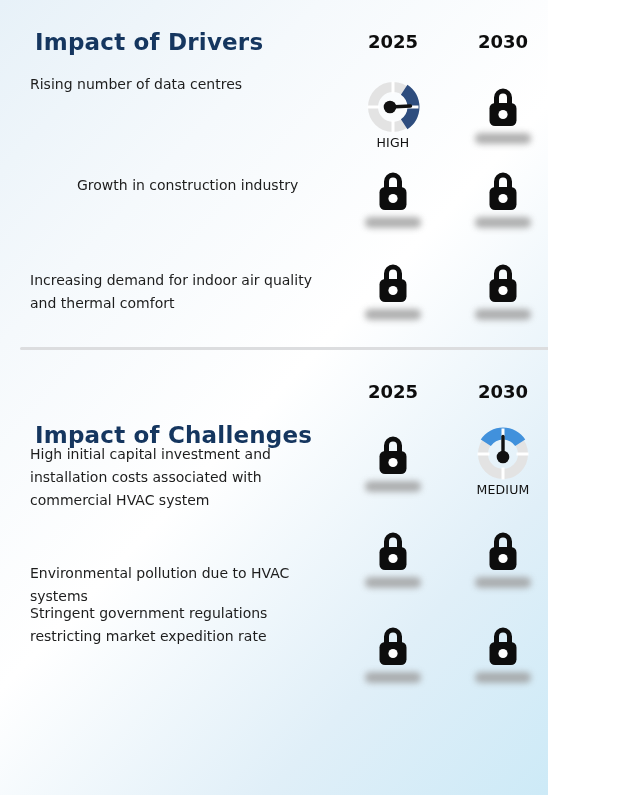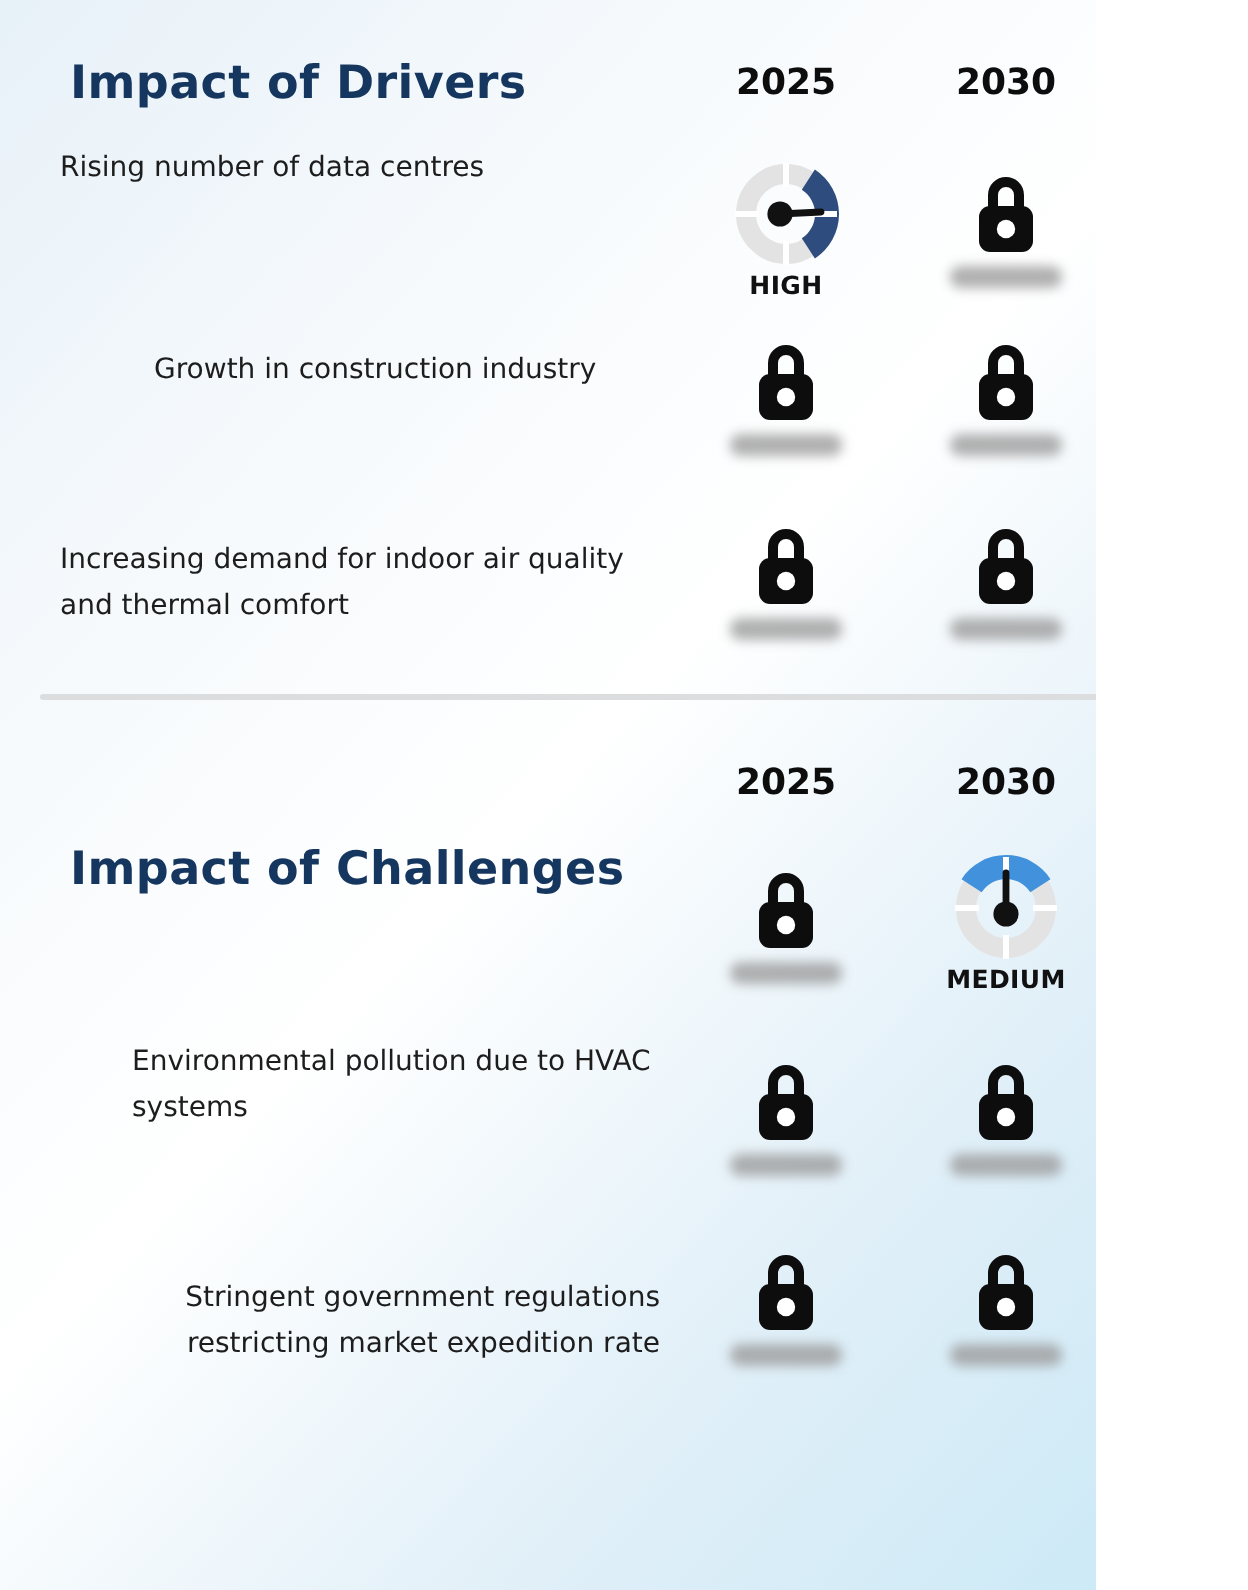--- a/index.html
+++ b/index.html
@@ -19,21 +19,21 @@
     width:110px; text-align:center;
     font-size:18px; font-weight:bold; color:#0d0d0d; line-height:30px;
   }
   .row-label {
     width:300px; font-size:14px; line-height:23px; color:#1d1d1d;
   }
   .icon-stack {
     width:110px; display:flex; flex-direction:column; align-items:center;
   }
   .gauge-caption {
-    font-size:12.5px; font-weight:bold; color:#111;
+    font-size:12.5px; font-weight:normal; color:#111;
     margin-top:1px; letter-spacing:0.2px; text-align:center;
   }
   .blur-bar {
     width:56px; height:11px; margin-top:5px;
     background:#9c9c9c; border-radius:5px;
     filter:blur(3px); opacity:0.8;
   }
   .divider {
     height:3px; background:#dcdddf; border-radius:2px;
   }
@@ -111,20 +111,21 @@
     </svg>
     <div class="blur-bar"></div>
   </div>
 
   <div class="abs divider" style="left:20px; top:347px; width:584px;"></div>
 
   <div class="abs section-title" style="left:35px; top:393px;margin-top:27px;">Impact of Challenges</div>
   <div class="abs year" style="left:338px; top:377px;">2025</div>
   <div class="abs year" style="left:448px; top:377px;">2030</div>
 
+  <div class="abs row-label" style="left:30px; top:443px;">High initial capital investment and installation costs associated with commercial HVAC system</div>
 
   <div class="abs icon-stack" style="left:338px; top:434px;">
     <svg width="34" height="42" viewBox="0 0 34 42">
       <path d="M 10.5 20 V 11.5 A 6.5 6.5 0 0 1 23.5 11.5 V 20" fill="none" stroke="#0d0d0d" stroke-width="5"></path>
       <rect x="3.5" y="17" width="27" height="23" rx="5.5" fill="#0d0d0d"></rect>
       <circle cx="17" cy="28.5" r="4.6" fill="#ffffff"></circle>
     </svg>
     <div class="blur-bar"></div>
   </div>
 
@@ -135,40 +136,40 @@
       <line x1="27" y1="1.5" x2="27" y2="13.5" stroke="#ffffff" stroke-width="3"></line>
       <line x1="40.5" y1="27" x2="52.5" y2="27" stroke="#ffffff" stroke-width="3"></line>
       <line x1="27" y1="40.5" x2="27" y2="52.5" stroke="#ffffff" stroke-width="3"></line>
       <line x1="1.5" y1="27" x2="13.5" y2="27" stroke="#ffffff" stroke-width="3"></line>
       <line x1="27" y1="30" x2="27" y2="9.5" stroke="#111111" stroke-width="3.4" stroke-linecap="round"></line>
       <circle cx="27" cy="30" r="6.3" fill="#111111"></circle>
     </svg>
     <div class="gauge-caption">MEDIUM</div>
   </div>
 
-  <div class="abs row-label" style="left:30px; top:520px;margin-left:36px;">Environmental pollution due to HVAC systems</div>
+  <div class="abs row-label" style="left:30px; top:562px;">Environmental pollution due to HVAC systems</div>
 
   <div class="abs icon-stack" style="left:338px; top:530px;">
     <svg width="34" height="42" viewBox="0 0 34 42">
       <path d="M 10.5 20 V 11.5 A 6.5 6.5 0 0 1 23.5 11.5 V 20" fill="none" stroke="#0d0d0d" stroke-width="5"></path>
       <rect x="3.5" y="17" width="27" height="23" rx="5.5" fill="#0d0d0d"></rect>
       <circle cx="17" cy="28.5" r="4.6" fill="#ffffff"></circle>
     </svg>
     <div class="blur-bar"></div>
   </div>
   <div class="abs icon-stack" style="left:448px; top:530px;">
     <svg width="34" height="42" viewBox="0 0 34 42">
       <path d="M 10.5 20 V 11.5 A 6.5 6.5 0 0 1 23.5 11.5 V 20" fill="none" stroke="#0d0d0d" stroke-width="5"></path>
       <rect x="3.5" y="17" width="27" height="23" rx="5.5" fill="#0d0d0d"></rect>
       <circle cx="17" cy="28.5" r="4.6" fill="#ffffff"></circle>
     </svg>
     <div class="blur-bar"></div>
   </div>
 
-  <div class="abs row-label" style="left:30px; top:638px;text-align:right;">Stringent government regulations restricting market expedition rate</div>
+  <div class="abs row-label" style="left:30px; top:602px;">Stringent government regulations restricting market expedition rate</div>
 
   <div class="abs icon-stack" style="left:338px; top:625px;">
     <svg width="34" height="42" viewBox="0 0 34 42">
       <path d="M 10.5 20 V 11.5 A 6.5 6.5 0 0 1 23.5 11.5 V 20" fill="none" stroke="#0d0d0d" stroke-width="5"></path>
       <rect x="3.5" y="17" width="27" height="23" rx="5.5" fill="#0d0d0d"></rect>
       <circle cx="17" cy="28.5" r="4.6" fill="#ffffff"></circle>
     </svg>
     <div class="blur-bar"></div>
   </div>
   <div class="abs icon-stack" style="left:448px; top:625px;">

